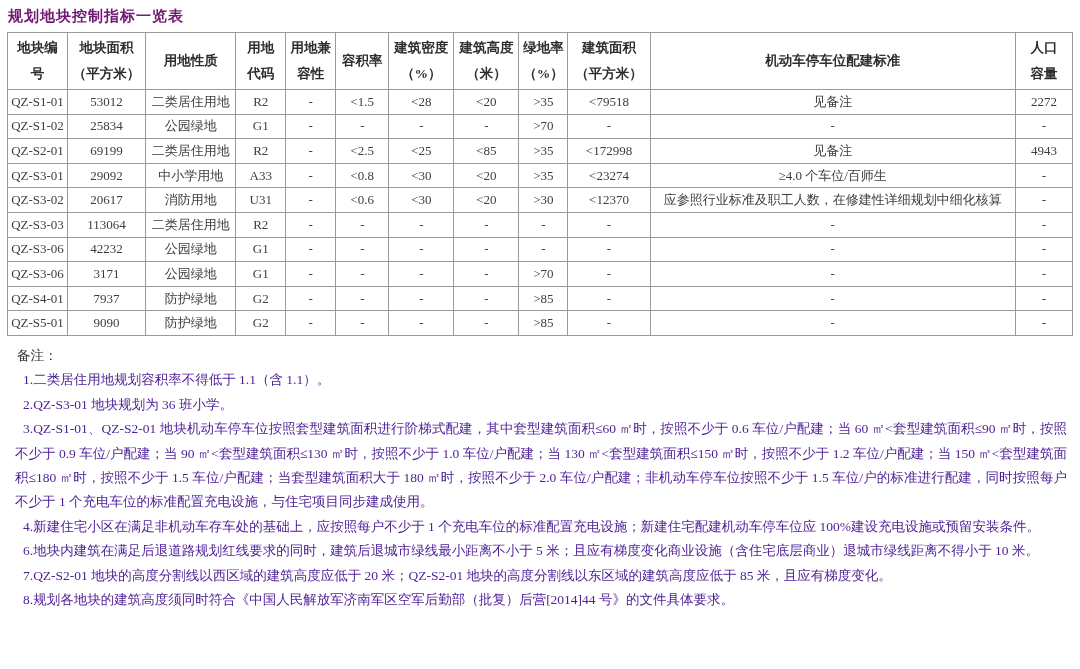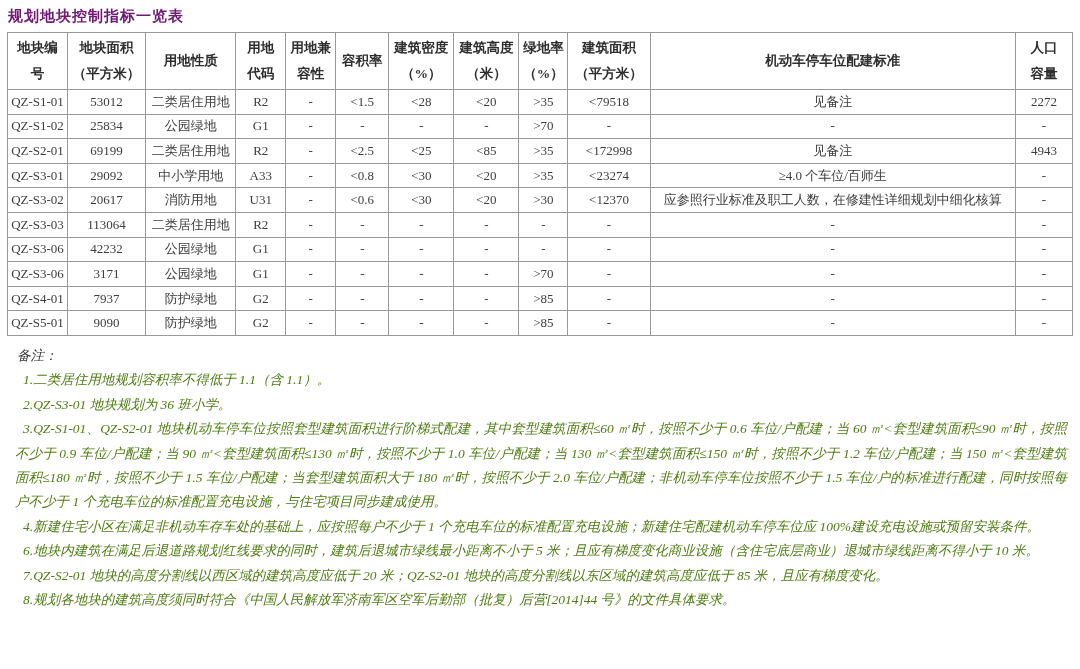--- a/index.html
+++ b/index.html
@@ -38,30 +38,30 @@
     line-height: 1.9;
     padding: 2px;
   }
   .indicators-table tbody tr { height: 24.6px; }
   .indicators-table td {
     font-size: 13px;
     color: #3d3d3d;
     padding: 1px 3px;
     white-space: nowrap;
   }
-  .notes { margin-top: 8px; padding: 0 6px 0 4px; font-style: italic; }
+  .notes { margin-top: 8px; padding: 0 6px 0 4px; }
   .notes-label {
     font-size: 13.5px;
     color: #333333;
     padding-left: 6px;
     line-height: 24.4px;
   }
   .note-item {
     font-size: 13.5px;
-    color: #4d7c0f;
+    color: #4c1d95;
     line-height: 24.4px;
     text-align: justify;
     padding-left: 4px;
     text-indent: 8px;
   }
 </style>
 </head>
 <body>
 
 <div class="page">

